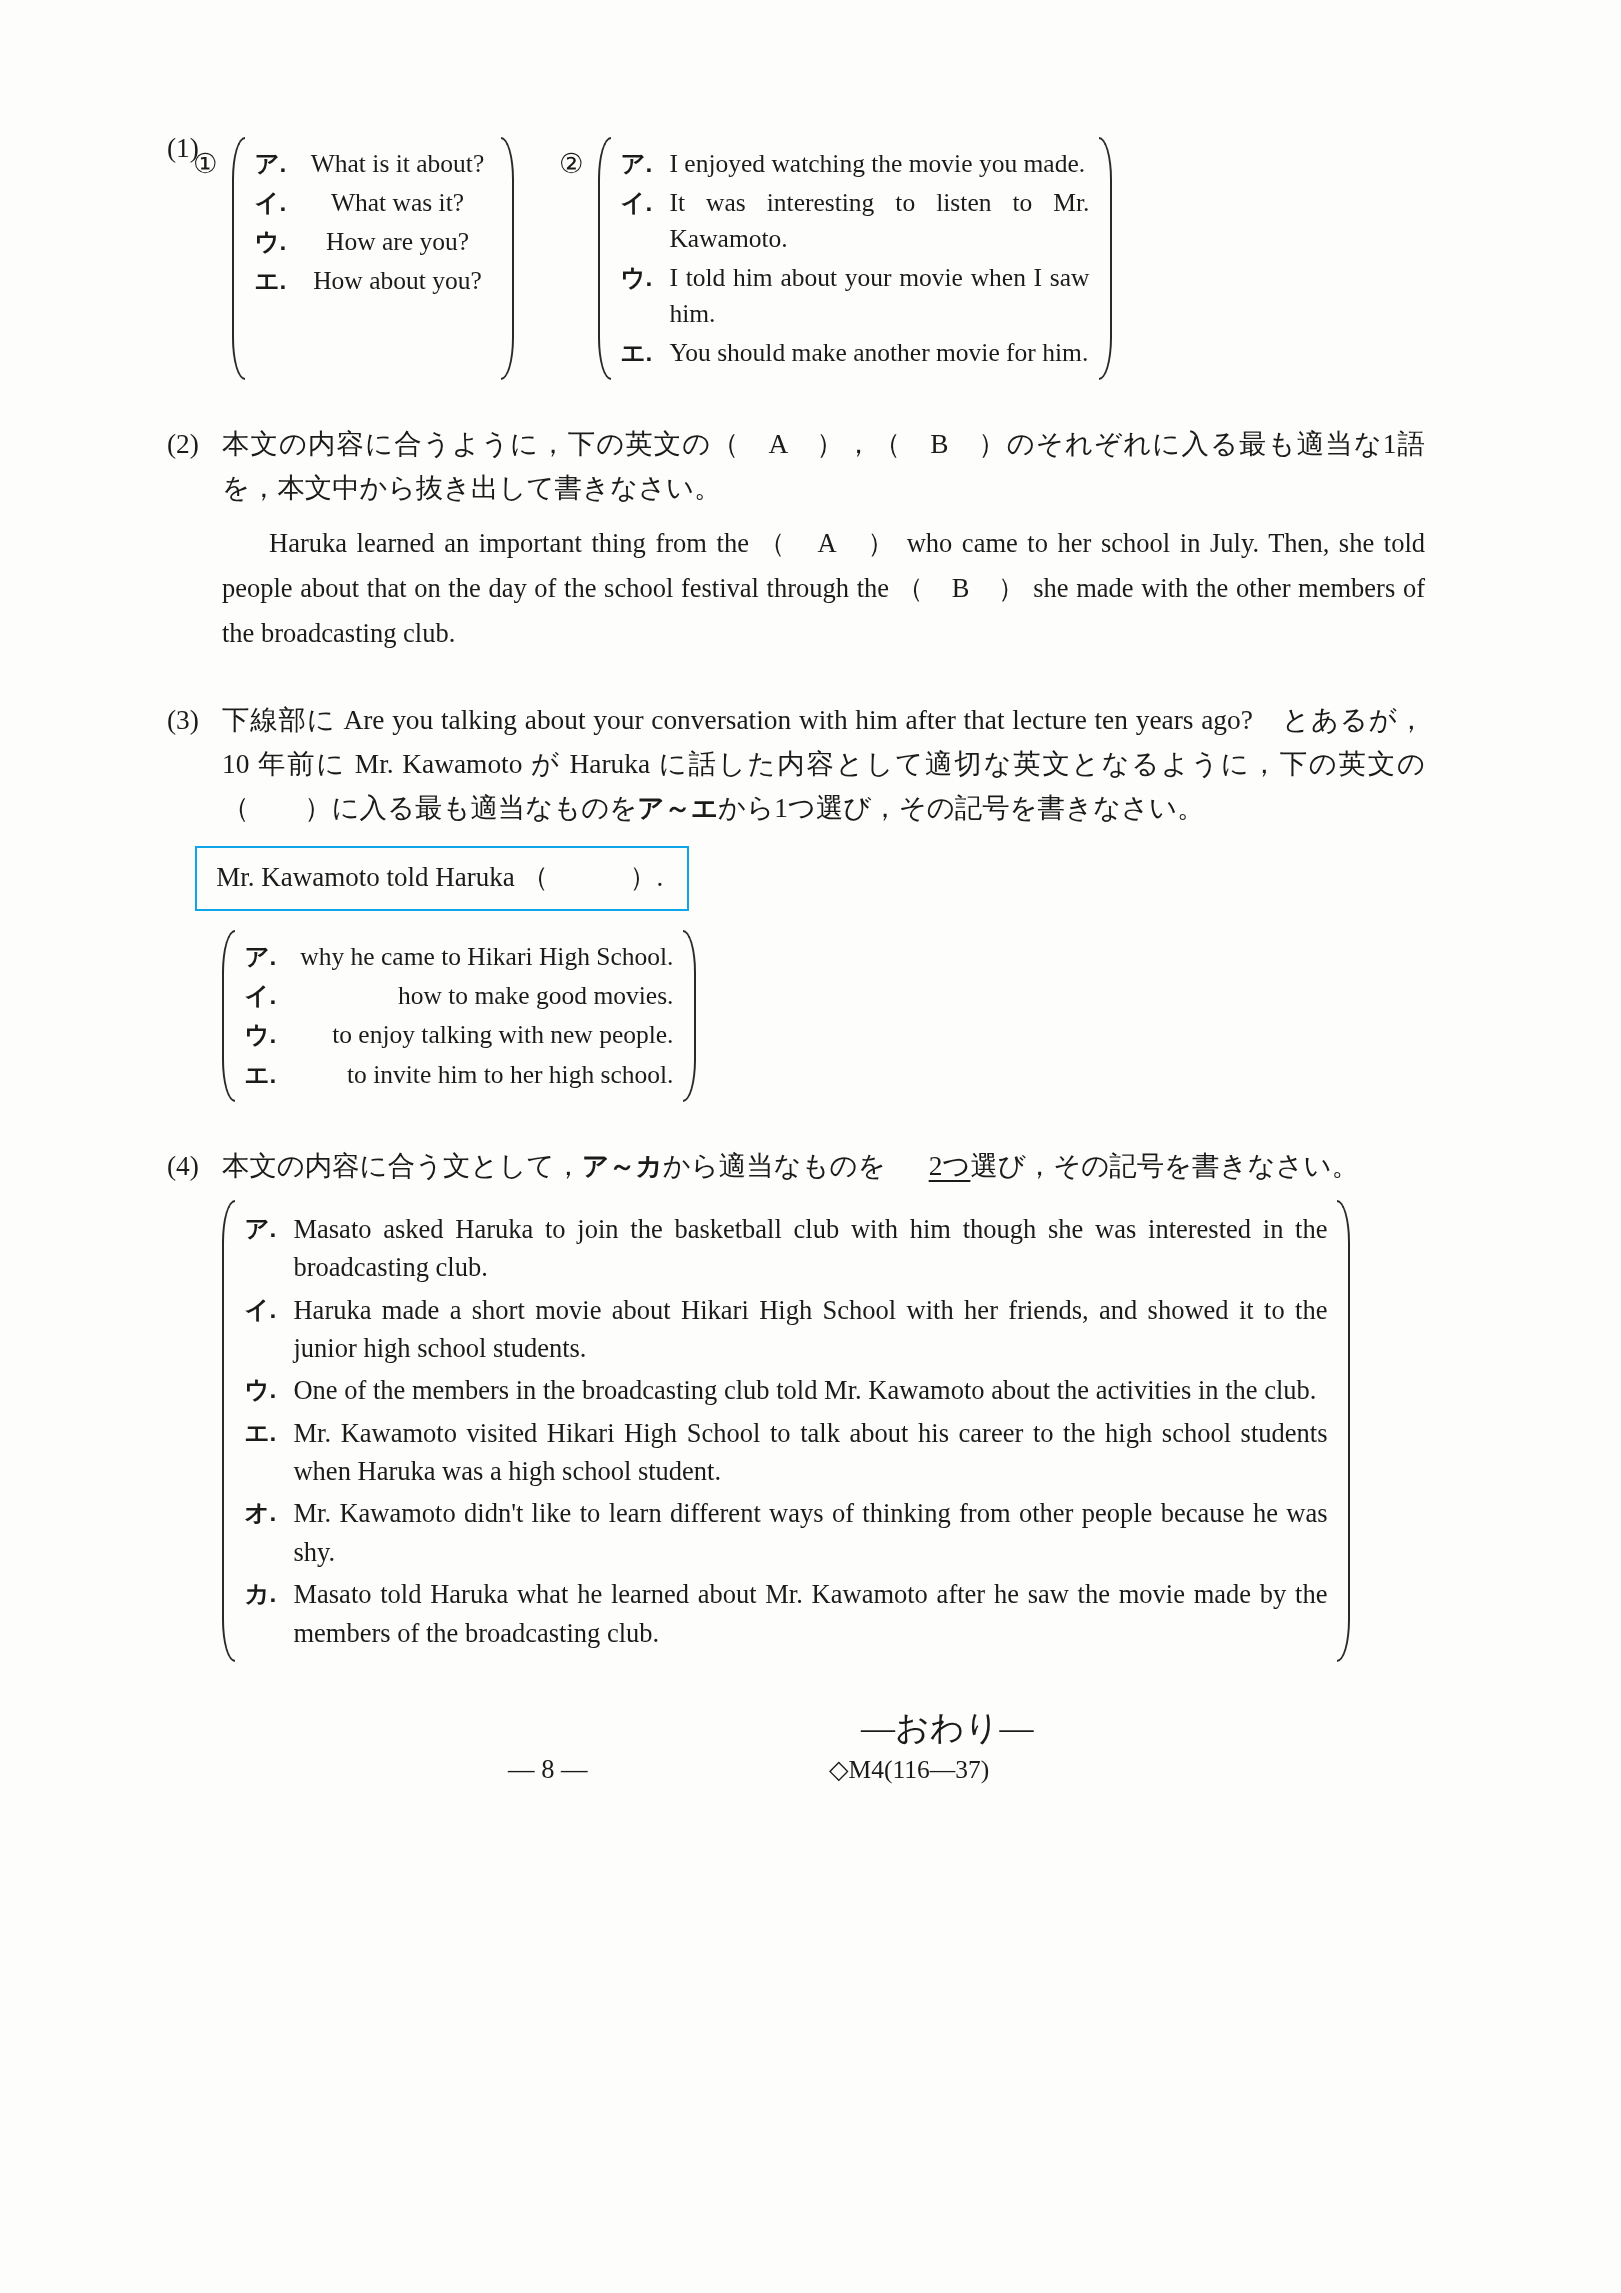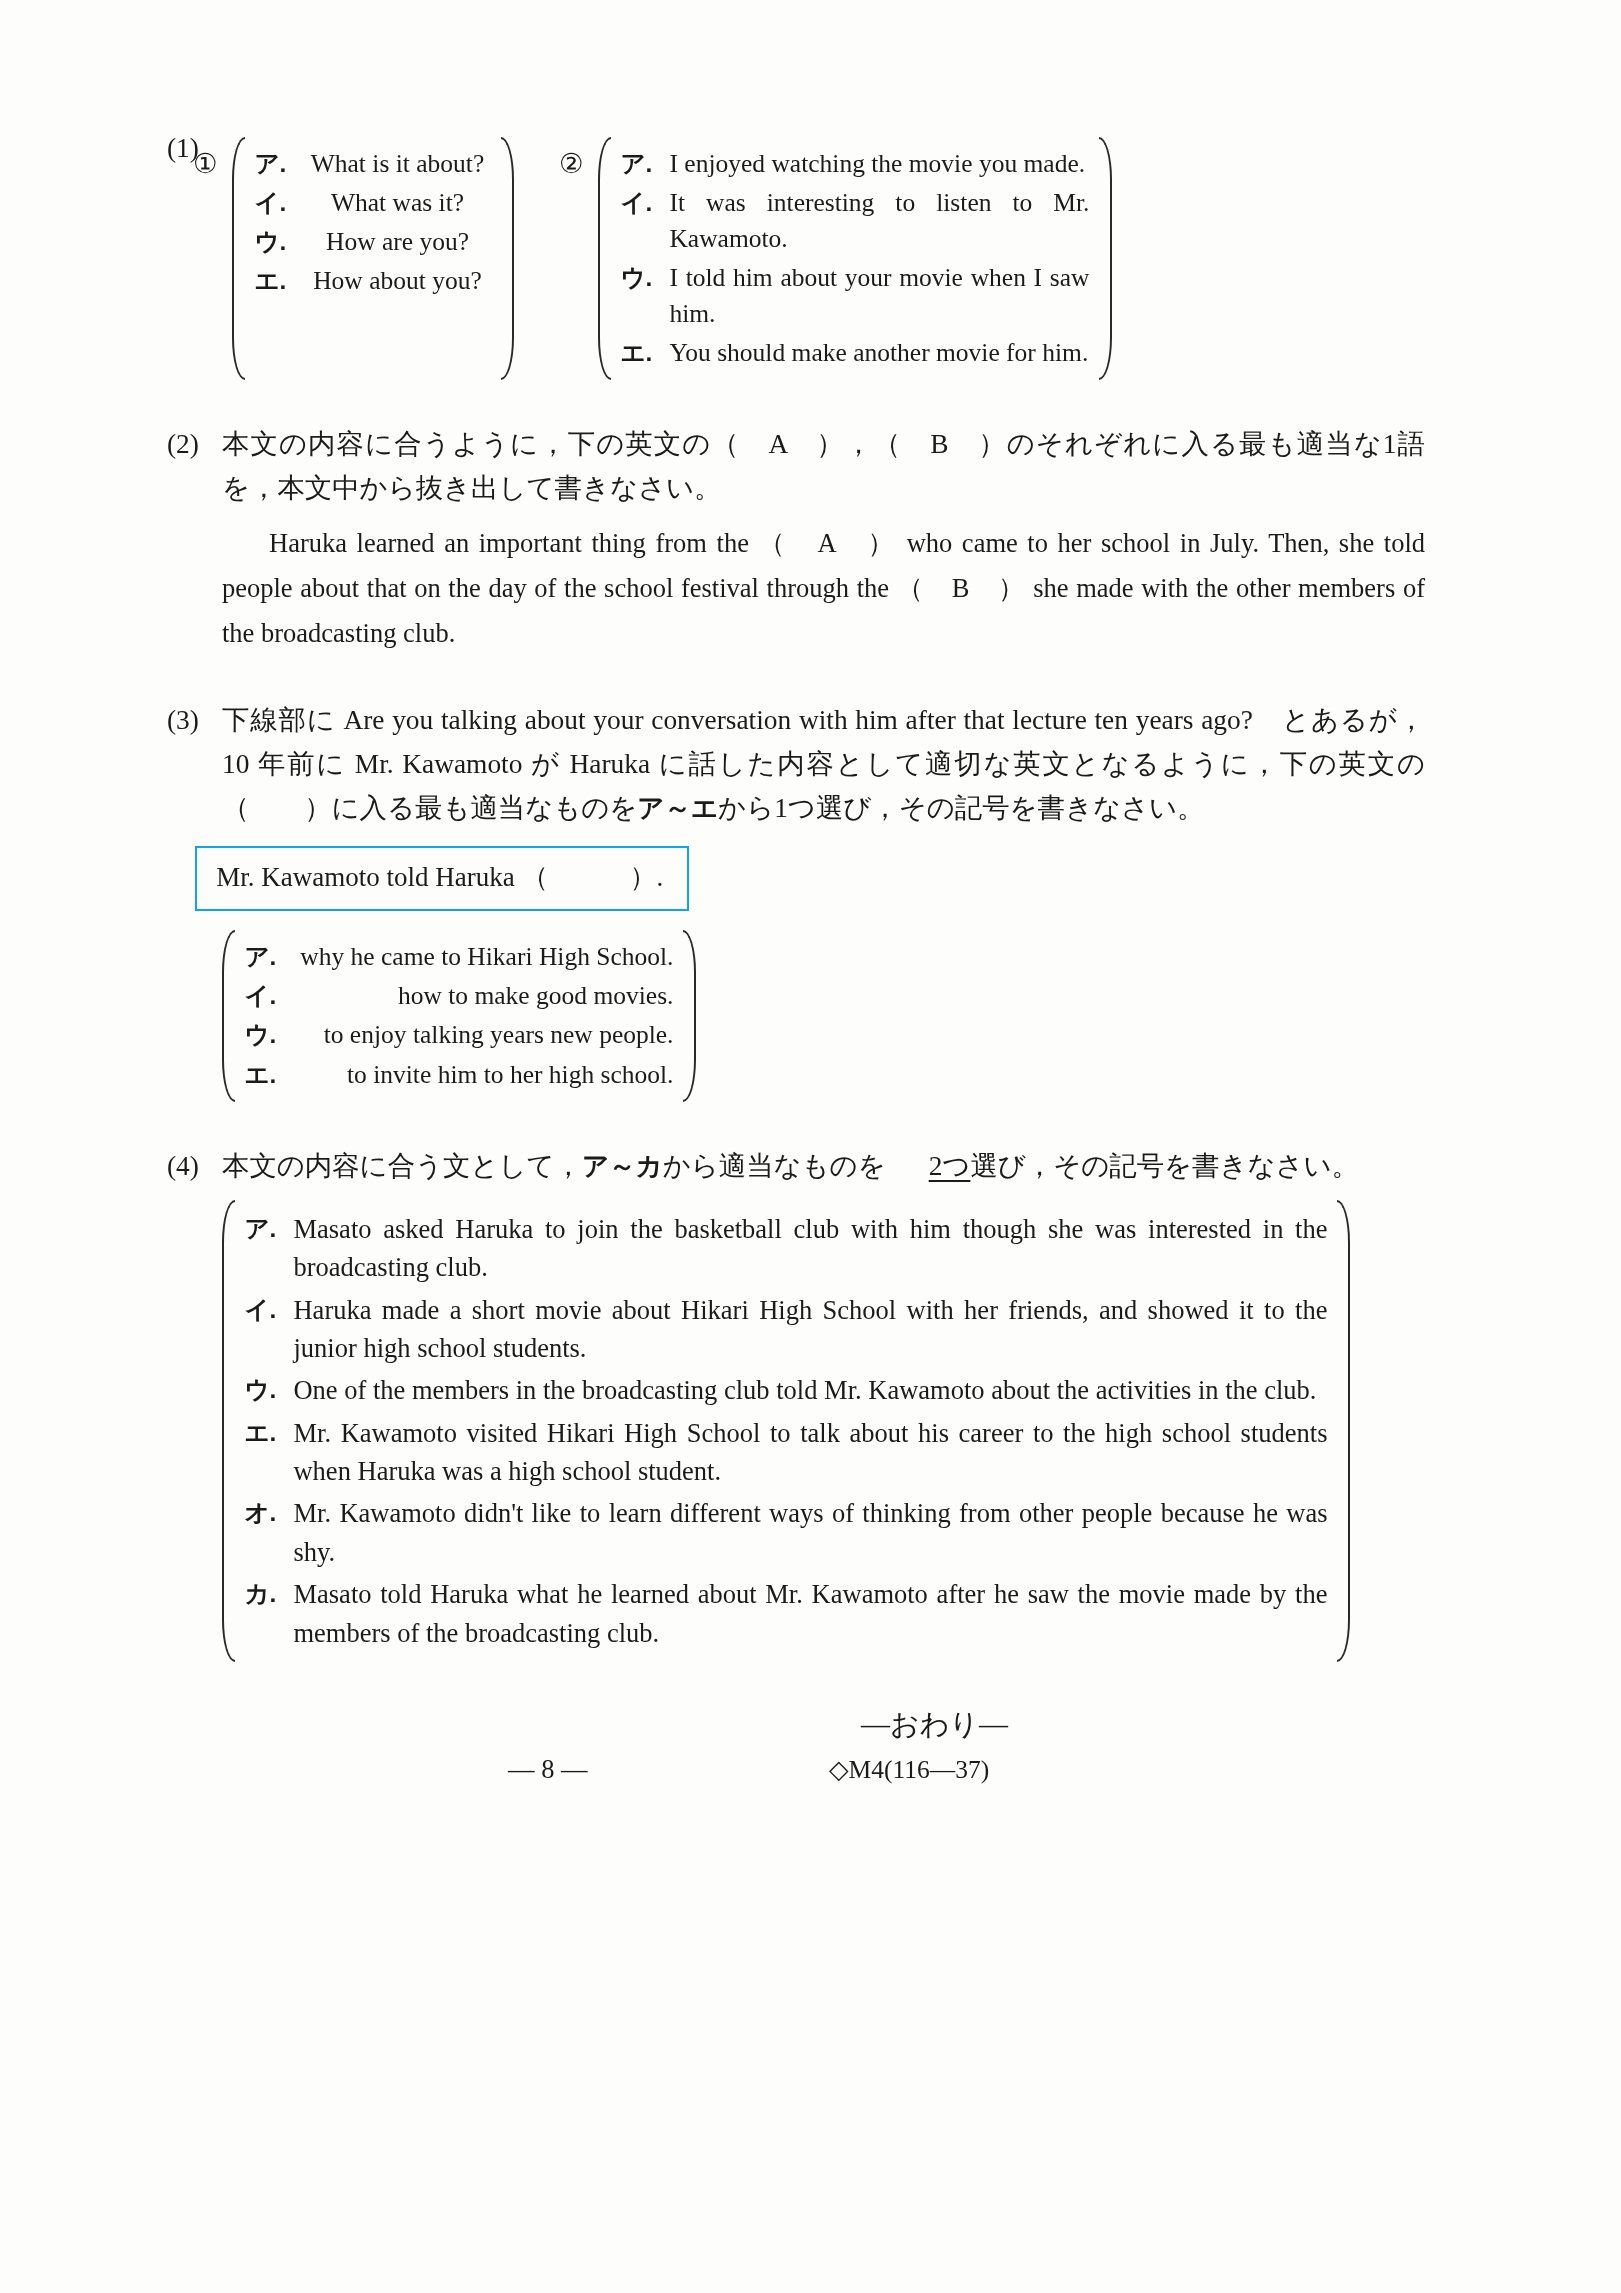--- a/index.html
+++ b/index.html
@@ -85,21 +85,21 @@
   .opts3 { width: 429px; }
   .opts3 .opttext { text-align: right; white-space: nowrap; }
 
   
   .q4-groupwrap { margin-top: 11.8px; }
   .opts4 { width: 1083px; }
   .opts4 .opt { font-size: 26.5px; line-height: 1.45; margin: 3.9px 0; }
 
   
   .footer { position: relative; height: 127px; margin-top: 15.7px; }
-  .owari { position: absolute; left: 694px; top: 0; font-size: 29px; }
+  .owari { position: absolute; left: 694px; top: 0; font-size: 34px; }
   .pagenum { position: absolute; left: 341px; top: 49px; font-size: 26.5px; }
   .doccode { position: absolute; left: 662px; top: 49px; font-size: 25.5px; }
 </style>
 </head>
 <body>
 
 <div class="page">
 
   <section class="q">
     <div class="qnum">(1)</div>
@@ -184,21 +184,21 @@
           <div class="opt">
             <span class="optlabel">ア.</span>
             <span class="opttext">why he came to Hikari High School.</span>
           </div>
           <div class="opt">
             <span class="optlabel">イ.</span>
             <span class="opttext">how to make good movies.</span>
           </div>
           <div class="opt">
             <span class="optlabel">ウ.</span>
-            <span class="opttext">to enjoy talking years new people.</span>
+            <span class="opttext">to enjoy talking with new people.</span>
           </div>
           <div class="opt">
             <span class="optlabel">エ.</span>
             <span class="opttext">to invite him to her high school.</span>
           </div>
         </div>
         <div class="paren right"></div>
       </div>
     </div>
   </section>

